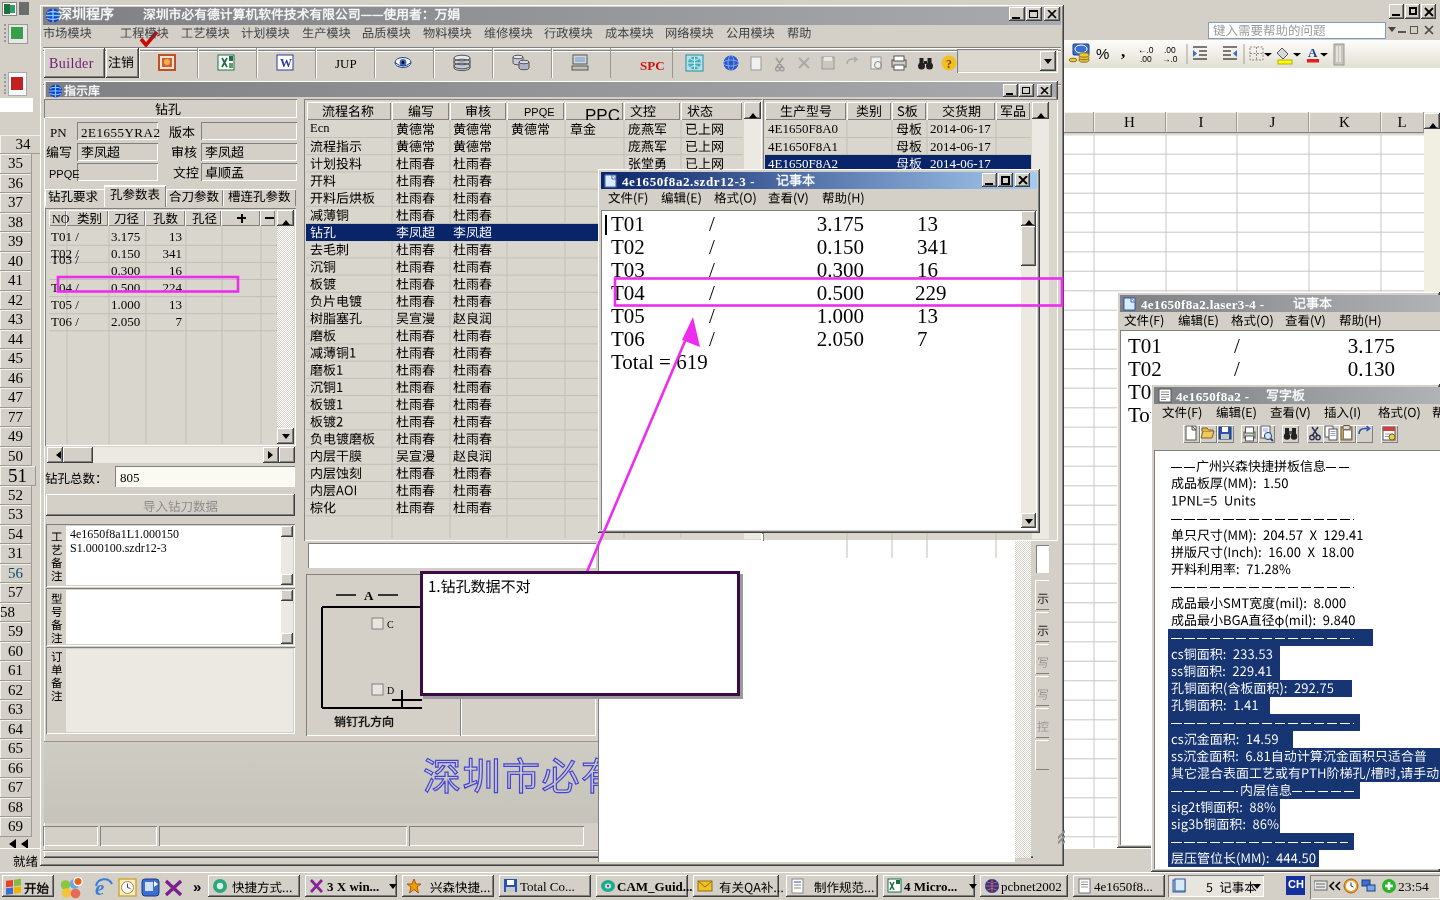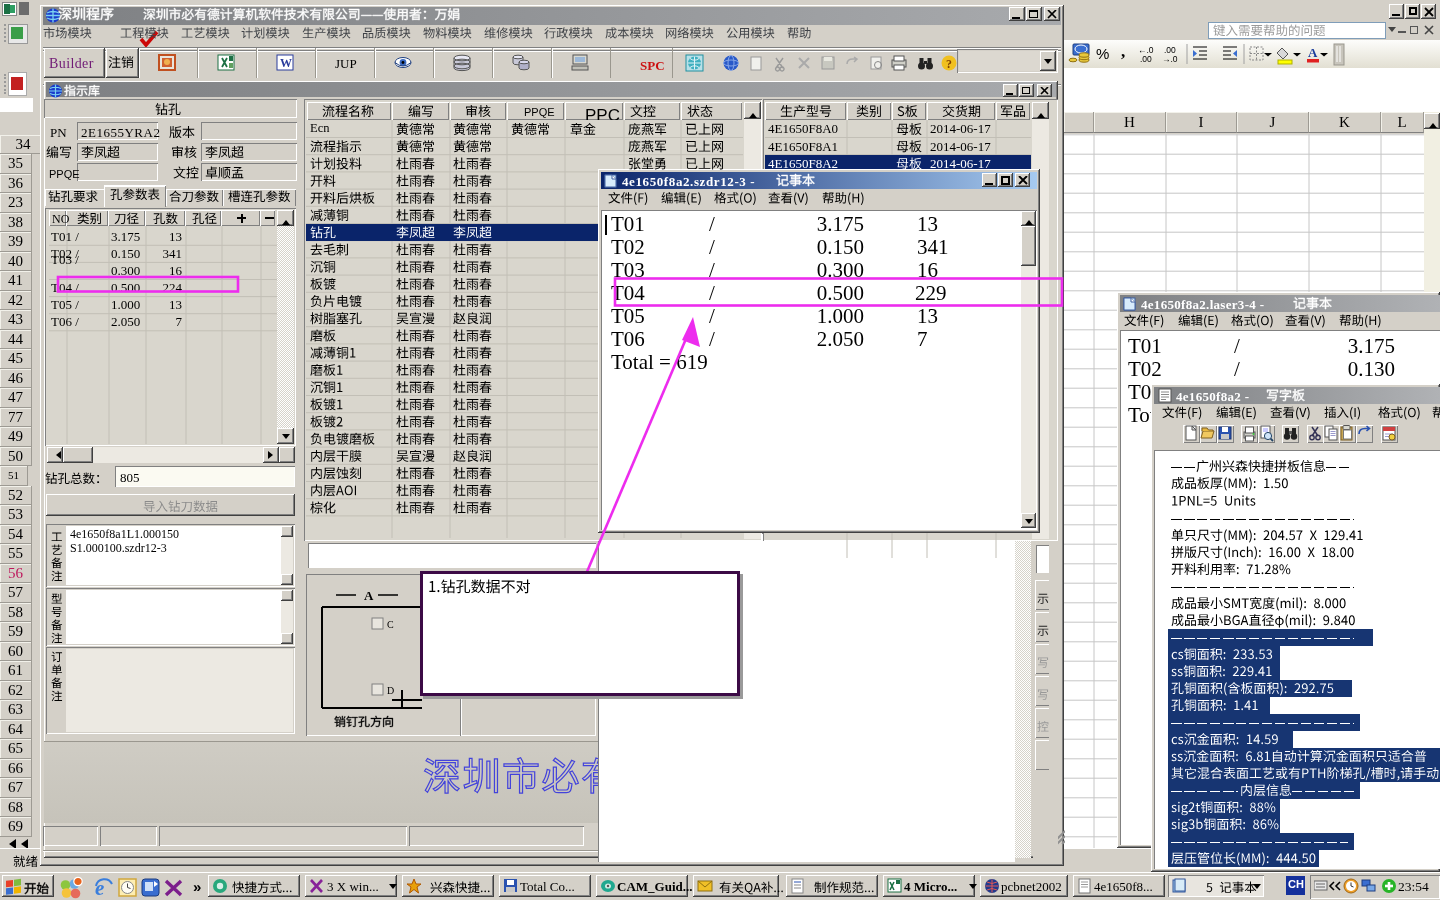--- a/index.html
+++ b/index.html
@@ -24,42 +24,42 @@
   <div class="ab" style="left:11px;top:27px;width:12px;height:12px;background:#3a9e48"></div>
   <div class="ab" style="left:4px;top:24px;width:2px;height:18px;border-left:2px dotted #999"></div>
   <div class="ab" style="left:8px;top:72px;width:19px;height:24px;background:#fff;border:1px solid #aaa"></div>
   <div class="ab" style="left:11px;top:77px;width:12px;height:13px;background:#c32121"></div>
   <div class="ab" style="left:4px;top:74px;width:2px;height:20px;border-left:2px dotted #999"></div>
   <div class="ab" style="left:0;top:98px;width:33px;height:14px;background:#fff"></div>
   <div class="ab" style="left:0;top:112px;width:33px;height:736px;background:#d4d0c8"></div>
   <div class="ab ser" style="left:0;top:134.8px;width:47px;height:19.50px;border-bottom:1px solid #9d9a93;border-right:1px solid #9d9a93;box-shadow:inset 1px 1px #f2f1ea;font-size:15px;text-align:center;line-height:19.50px;color:#000">34</div>
     <div class="ab ser" style="left:0;top:154.2px;width:32px;height:19.50px;border-bottom:1px solid #9d9a93;border-right:1px solid #9d9a93;box-shadow:inset 1px 1px #f2f1ea;font-size:15px;text-align:center;line-height:19.50px;color:#000">35</div>
     <div class="ab ser" style="left:0;top:173.8px;width:32px;height:19.50px;border-bottom:1px solid #9d9a93;border-right:1px solid #9d9a93;box-shadow:inset 1px 1px #f2f1ea;font-size:15px;text-align:center;line-height:19.50px;color:#000">36</div>
-    <div class="ab ser" style="left:0;top:193.2px;width:32px;height:19.50px;border-bottom:1px solid #9d9a93;border-right:1px solid #9d9a93;box-shadow:inset 1px 1px #f2f1ea;font-size:15px;text-align:center;line-height:19.50px;color:#000">23</div>
+    <div class="ab ser" style="left:0;top:193.2px;width:32px;height:19.50px;border-bottom:1px solid #9d9a93;border-right:1px solid #9d9a93;box-shadow:inset 1px 1px #f2f1ea;font-size:15px;text-align:center;line-height:19.50px;color:#000">37</div>
     <div class="ab ser" style="left:0;top:212.8px;width:32px;height:19.50px;border-bottom:1px solid #9d9a93;border-right:1px solid #9d9a93;box-shadow:inset 1px 1px #f2f1ea;font-size:15px;text-align:center;line-height:19.50px;color:#000">38</div>
     <div class="ab ser" style="left:0;top:232.2px;width:32px;height:19.50px;border-bottom:1px solid #9d9a93;border-right:1px solid #9d9a93;box-shadow:inset 1px 1px #f2f1ea;font-size:15px;text-align:center;line-height:19.50px;color:#000">39</div>
     <div class="ab ser" style="left:0;top:251.8px;width:32px;height:19.50px;border-bottom:1px solid #9d9a93;border-right:1px solid #9d9a93;box-shadow:inset 1px 1px #f2f1ea;font-size:15px;text-align:center;line-height:19.50px;color:#000">40</div>
     <div class="ab ser" style="left:0;top:271.2px;width:32px;height:19.50px;border-bottom:1px solid #9d9a93;border-right:1px solid #9d9a93;box-shadow:inset 1px 1px #f2f1ea;font-size:15px;text-align:center;line-height:19.50px;color:#000">41</div>
     <div class="ab ser" style="left:0;top:290.8px;width:32px;height:19.50px;border-bottom:1px solid #9d9a93;border-right:1px solid #9d9a93;box-shadow:inset 1px 1px #f2f1ea;font-size:15px;text-align:center;line-height:19.50px;color:#000">42</div>
     <div class="ab ser" style="left:0;top:310.2px;width:32px;height:19.50px;border-bottom:1px solid #9d9a93;border-right:1px solid #9d9a93;box-shadow:inset 1px 1px #f2f1ea;font-size:15px;text-align:center;line-height:19.50px;color:#000">43</div>
     <div class="ab ser" style="left:0;top:329.8px;width:32px;height:19.50px;border-bottom:1px solid #9d9a93;border-right:1px solid #9d9a93;box-shadow:inset 1px 1px #f2f1ea;font-size:15px;text-align:center;line-height:19.50px;color:#000">44</div>
     <div class="ab ser" style="left:0;top:349.2px;width:32px;height:19.50px;border-bottom:1px solid #9d9a93;border-right:1px solid #9d9a93;box-shadow:inset 1px 1px #f2f1ea;font-size:15px;text-align:center;line-height:19.50px;color:#000">45</div>
     <div class="ab ser" style="left:0;top:368.8px;width:32px;height:19.50px;border-bottom:1px solid #9d9a93;border-right:1px solid #9d9a93;box-shadow:inset 1px 1px #f2f1ea;font-size:15px;text-align:center;line-height:19.50px;color:#000">46</div>
     <div class="ab ser" style="left:0;top:388.2px;width:32px;height:19.50px;border-bottom:1px solid #9d9a93;border-right:1px solid #9d9a93;box-shadow:inset 1px 1px #f2f1ea;font-size:15px;text-align:center;line-height:19.50px;color:#000">47</div>
     <div class="ab ser" style="left:0;top:407.8px;width:32px;height:19.50px;border-bottom:1px solid #9d9a93;border-right:1px solid #9d9a93;box-shadow:inset 1px 1px #f2f1ea;font-size:15px;text-align:center;line-height:19.50px;color:#000">77</div>
     <div class="ab ser" style="left:0;top:427.2px;width:32px;height:19.50px;border-bottom:1px solid #9d9a93;border-right:1px solid #9d9a93;box-shadow:inset 1px 1px #f2f1ea;font-size:15px;text-align:center;line-height:19.50px;color:#000">49</div>
     <div class="ab ser" style="left:0;top:446.8px;width:32px;height:19.50px;border-bottom:1px solid #9d9a93;border-right:1px solid #9d9a93;box-shadow:inset 1px 1px #f2f1ea;font-size:15px;text-align:center;line-height:19.50px;color:#000">50</div>
-    <div class="ab ser" style="left:0;top:466.2px;width:28px;height:19.50px;border-bottom:1px solid #9d9a93;border-right:1px solid #9d9a93;box-shadow:inset 1px 1px #f2f1ea;font-size:11px;text-align:center;line-height:19.50px;color:#000">51</div>
+    <div class="ab ser" style="left:0;top:466.2px;width:36px;height:19.50px;border-bottom:1px solid #9d9a93;border-right:1px solid #9d9a93;box-shadow:inset 1px 1px #f2f1ea;font-size:19px;text-align:center;line-height:19.50px;color:#000">51</div>
     <div class="ab ser" style="left:0;top:485.8px;width:32px;height:19.50px;border-bottom:1px solid #9d9a93;border-right:1px solid #9d9a93;box-shadow:inset 1px 1px #f2f1ea;font-size:15px;text-align:center;line-height:19.50px;color:#000">52</div>
     <div class="ab ser" style="left:0;top:505.2px;width:32px;height:19.50px;border-bottom:1px solid #9d9a93;border-right:1px solid #9d9a93;box-shadow:inset 1px 1px #f2f1ea;font-size:15px;text-align:center;line-height:19.50px;color:#000">53</div>
     <div class="ab ser" style="left:0;top:524.8px;width:32px;height:19.50px;border-bottom:1px solid #9d9a93;border-right:1px solid #9d9a93;box-shadow:inset 1px 1px #f2f1ea;font-size:15px;text-align:center;line-height:19.50px;color:#000">54</div>
-    <div class="ab ser" style="left:0;top:544.2px;width:32px;height:19.50px;border-bottom:1px solid #9d9a93;border-right:1px solid #9d9a93;box-shadow:inset 1px 1px #f2f1ea;font-size:15px;text-align:center;line-height:19.50px;color:#000">55</div>
-    <div class="ab ser" style="left:0;top:563.8px;width:32px;height:19.50px;border-bottom:1px solid #9d9a93;border-right:1px solid #9d9a93;box-shadow:inset 1px 1px #f2f1ea;font-size:15px;text-align:center;line-height:19.50px;color:#be185d">56</div>
+    <div class="ab ser" style="left:0;top:544.2px;width:32px;height:19.50px;border-bottom:1px solid #9d9a93;border-right:1px solid #9d9a93;box-shadow:inset 1px 1px #f2f1ea;font-size:15px;text-align:center;line-height:19.50px;color:#000">31</div>
+    <div class="ab ser" style="left:0;top:563.8px;width:32px;height:19.50px;border-bottom:1px solid #9d9a93;border-right:1px solid #9d9a93;box-shadow:inset 1px 1px #f2f1ea;font-size:15px;text-align:center;line-height:19.50px;color:#0c4a6e">56</div>
     <div class="ab ser" style="left:0;top:583.2px;width:32px;height:19.50px;border-bottom:1px solid #9d9a93;border-right:1px solid #9d9a93;box-shadow:inset 1px 1px #f2f1ea;font-size:15px;text-align:center;line-height:19.50px;color:#000">57</div>
-    <div class="ab ser" style="left:0;top:602.8px;width:32px;height:19.50px;border-bottom:1px solid #9d9a93;border-right:1px solid #9d9a93;box-shadow:inset 1px 1px #f2f1ea;font-size:15px;text-align:center;line-height:19.50px;color:#000">58</div>
+    <div class="ab ser" style="left:0;top:602.8px;width:32px;height:19.50px;border-bottom:1px solid #9d9a93;border-right:1px solid #9d9a93;box-shadow:inset 1px 1px #f2f1ea;font-size:15px;line-height:19.50px;color:#000">58</div>
     <div class="ab ser" style="left:0;top:622.2px;width:32px;height:19.50px;border-bottom:1px solid #9d9a93;border-right:1px solid #9d9a93;box-shadow:inset 1px 1px #f2f1ea;font-size:15px;text-align:center;line-height:19.50px;color:#000">59</div>
     <div class="ab ser" style="left:0;top:641.8px;width:32px;height:19.50px;border-bottom:1px solid #9d9a93;border-right:1px solid #9d9a93;box-shadow:inset 1px 1px #f2f1ea;font-size:15px;text-align:center;line-height:19.50px;color:#000">60</div>
     <div class="ab ser" style="left:0;top:661.2px;width:32px;height:19.50px;border-bottom:1px solid #9d9a93;border-right:1px solid #9d9a93;box-shadow:inset 1px 1px #f2f1ea;font-size:15px;text-align:center;line-height:19.50px;color:#000">61</div>
     <div class="ab ser" style="left:0;top:680.8px;width:32px;height:19.50px;border-bottom:1px solid #9d9a93;border-right:1px solid #9d9a93;box-shadow:inset 1px 1px #f2f1ea;font-size:15px;text-align:center;line-height:19.50px;color:#000">62</div>
     <div class="ab ser" style="left:0;top:700.2px;width:32px;height:19.50px;border-bottom:1px solid #9d9a93;border-right:1px solid #9d9a93;box-shadow:inset 1px 1px #f2f1ea;font-size:15px;text-align:center;line-height:19.50px;color:#000">63</div>
     <div class="ab ser" style="left:0;top:719.8px;width:32px;height:19.50px;border-bottom:1px solid #9d9a93;border-right:1px solid #9d9a93;box-shadow:inset 1px 1px #f2f1ea;font-size:15px;text-align:center;line-height:19.50px;color:#000">64</div>
     <div class="ab ser" style="left:0;top:739.2px;width:32px;height:19.50px;border-bottom:1px solid #9d9a93;border-right:1px solid #9d9a93;box-shadow:inset 1px 1px #f2f1ea;font-size:15px;text-align:center;line-height:19.50px;color:#000">65</div>
     <div class="ab ser" style="left:0;top:758.8px;width:32px;height:19.50px;border-bottom:1px solid #9d9a93;border-right:1px solid #9d9a93;box-shadow:inset 1px 1px #f2f1ea;font-size:15px;text-align:center;line-height:19.50px;color:#000">66</div>
     <div class="ab ser" style="left:0;top:778.2px;width:32px;height:19.50px;border-bottom:1px solid #9d9a93;border-right:1px solid #9d9a93;box-shadow:inset 1px 1px #f2f1ea;font-size:15px;text-align:center;line-height:19.50px;color:#000">67</div>
     <div class="ab ser" style="left:0;top:797.8px;width:32px;height:19.50px;border-bottom:1px solid #9d9a93;border-right:1px solid #9d9a93;box-shadow:inset 1px 1px #f2f1ea;font-size:15px;text-align:center;line-height:19.50px;color:#000">68</div>
@@ -851,21 +851,21 @@
     <svg class="ab" style="left:1077px;top:878px" width="16" height="16">
       <rect x="2" y="1" width="11" height="14" fill="#fff" stroke="#777"></rect>
       <line x1="4" y1="4" x2="11" y2="4" stroke="#999"></line>
       <line x1="4" y1="6.5" x2="11" y2="6.5" stroke="#999"></line>
       <line x1="4" y1="9" x2="11" y2="9" stroke="#999"></line>
     </svg>
     <svg class="ab" style="left:1172px;top:878px" width="16" height="16">
       <rect x="1" y="2" width="12" height="12" fill="#9cc6e8" stroke="#34589c"></rect>
       <rect x="3" y="1" width="10" height="12" fill="#d8ecf8" stroke="#34589c"></rect>
     </svg>
-    <div class="ab ser" style="left:327px;top:879px;font-size:13px;font-weight:normal">3 X win...</div>
+    <div class="ab ser" style="left:327px;top:879px;font-size:13px;font-weight:bold">3 X win...</div>
     <div class="ab ser" style="left:520px;top:879px;font-size:13px;font-weight:normal">Total Co...</div>
     <div class="ab ser" style="left:617px;top:879px;font-size:13px;font-weight:bold">CAM_Guid...</div>
     <div class="ab ser" style="left:904px;top:879px;font-size:13px;font-weight:bold">4 Micro...</div>
     <div class="ab ser" style="left:1001px;top:879px;font-size:13px;font-weight:normal">pcbnet2002</div>
     <div class="ab ser" style="left:1094px;top:879px;font-size:13px;font-weight:normal">4e1650f8...</div>
     <div class="ab" style="left:389px;top:884px;width:0;height:0;border:4px solid transparent;border-top:5px solid #000"></div>
     <div class="ab" style="left:969px;top:884px;width:0;height:0;border:4px solid transparent;border-top:5px solid #000"></div>
     <div class="ab" style="left:1253px;top:884px;width:0;height:0;border:4px solid transparent;border-top:5px solid #000"></div>
     <div class="ab" style="left:1286px;top:876px;width:19px;height:19px;background:#14309c"></div>
     <div class="ab" style="left:1288px;top:878px;color:#fff;font:bold 11px 'Liberation Sans'">CH</div>

